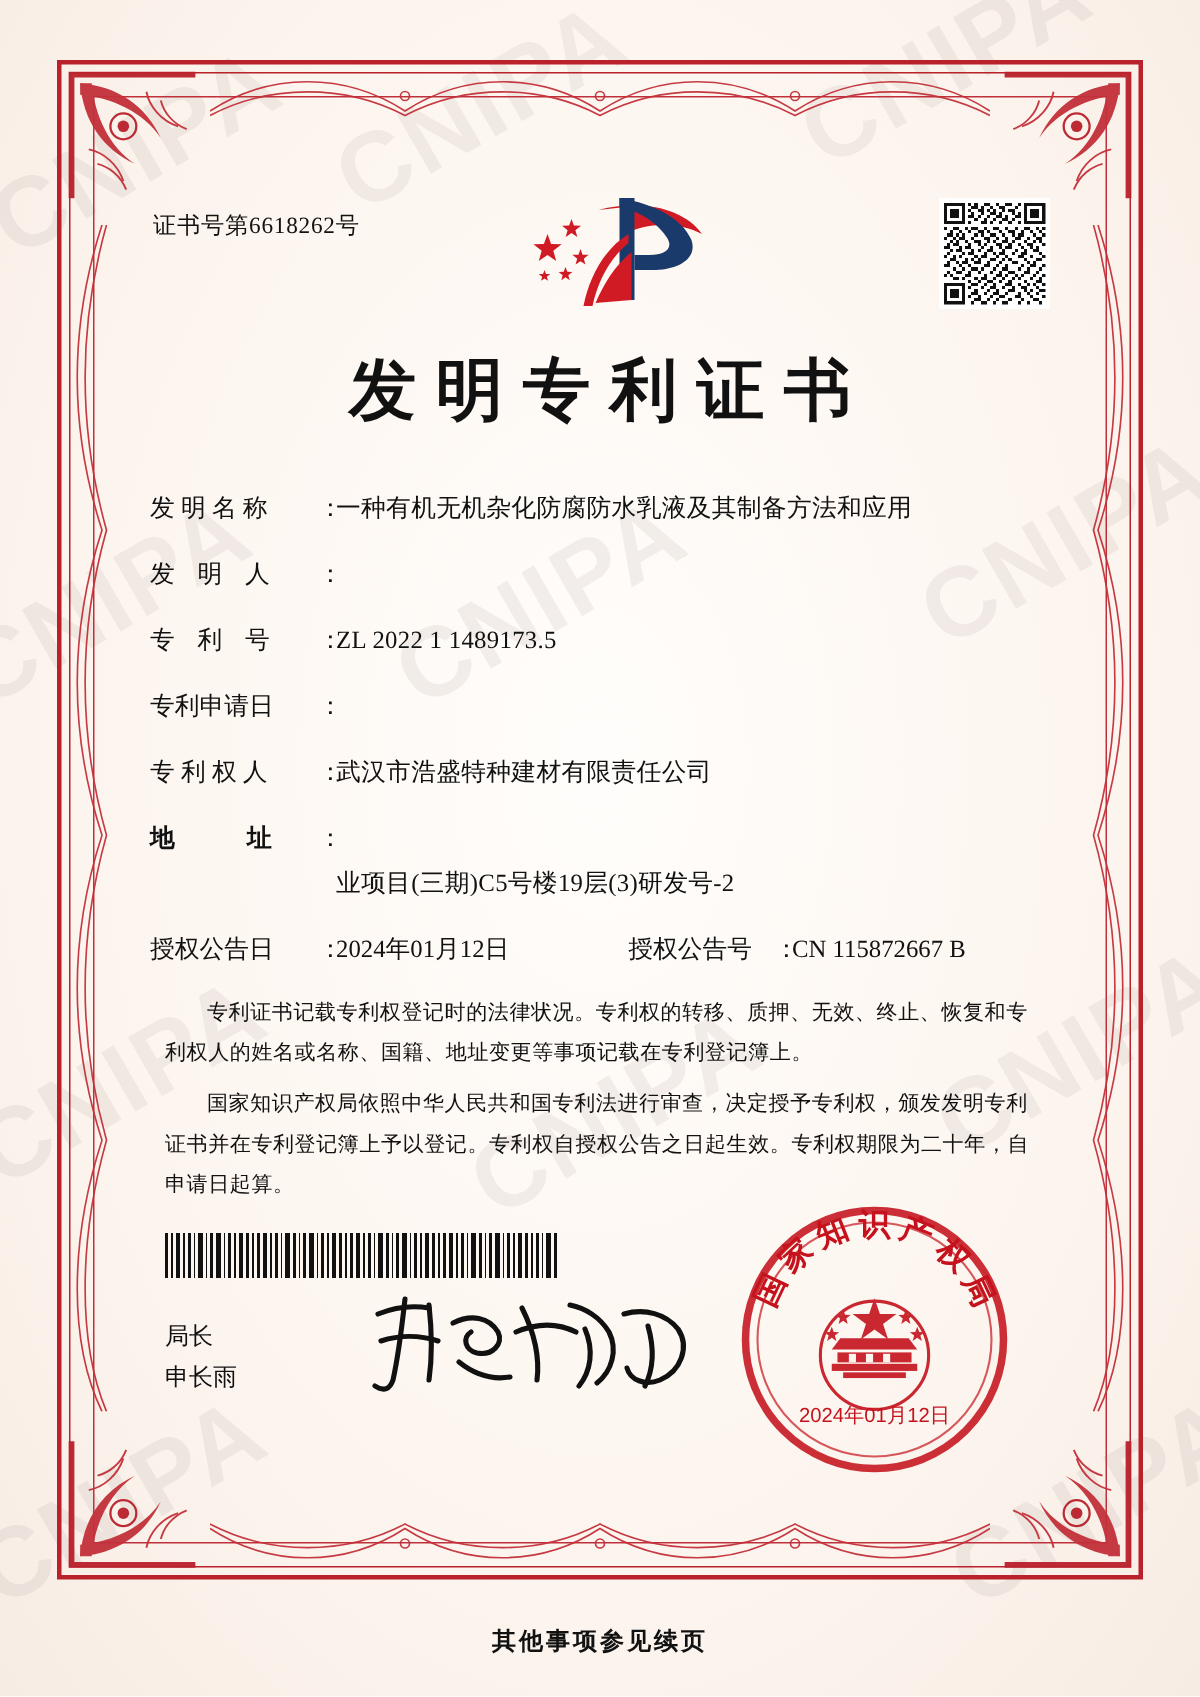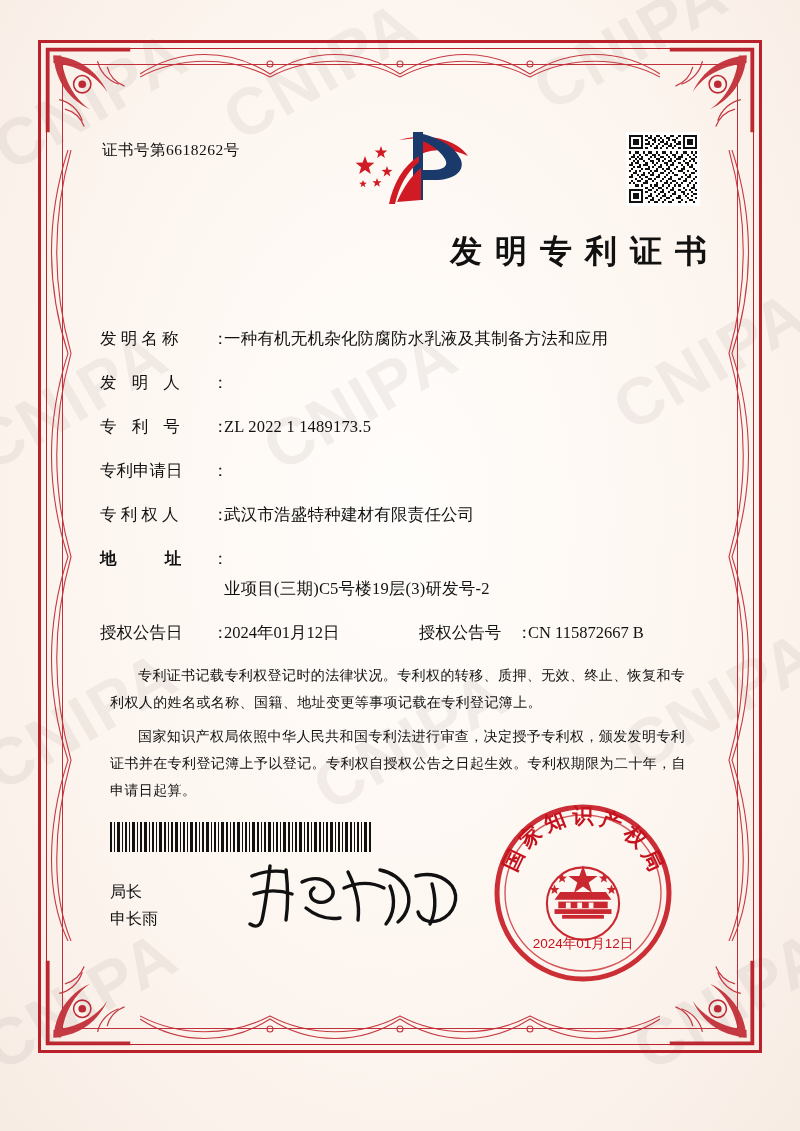--- a/index.html
+++ b/index.html
@@ -138,22 +138,22 @@
     transform: translateX(-50%);
     width: 150px;
     height: 88px;
   }
 
   .title {
     position: absolute;
     left: 0;
     right: 0;
     top: 150px;
-    text-align: right;
-    font-size: 32px;
+    text-align: center;
+    font-size: 45px;
     font-weight: 700;
     letter-spacing: 13px;
     color: #111;
     text-indent: 13px;
     font-family: "DejaVu Serif", "Liberation Serif", serif;
   }
 
   
   .fields {
     position: absolute;
@@ -891,13 +891,14 @@
 
         <g fill="#c5121c" font-family="Liberation Serif, serif" font-size="21" font-weight="700">
           <text><textPath href="#arcTop" startOffset="50%" text-anchor="middle">国 家 知 识 产 权 局</textPath></text>
         </g>
       </svg>
     </div>
     <div class="seal-date">2024年01月12日</div>
 
   </div>
 
+  <div class="footer-note">其他事项参见续页</div>
 </div>
 
 </body></html>

